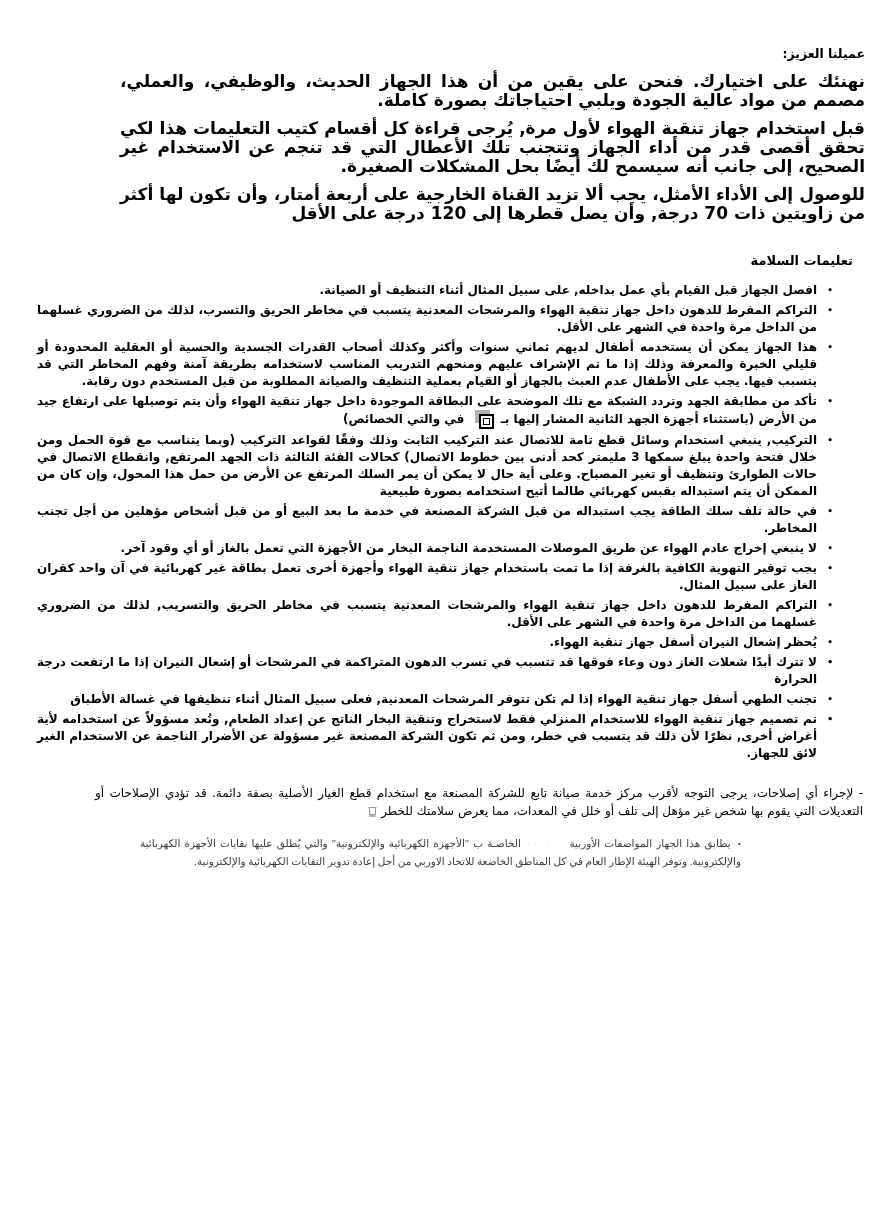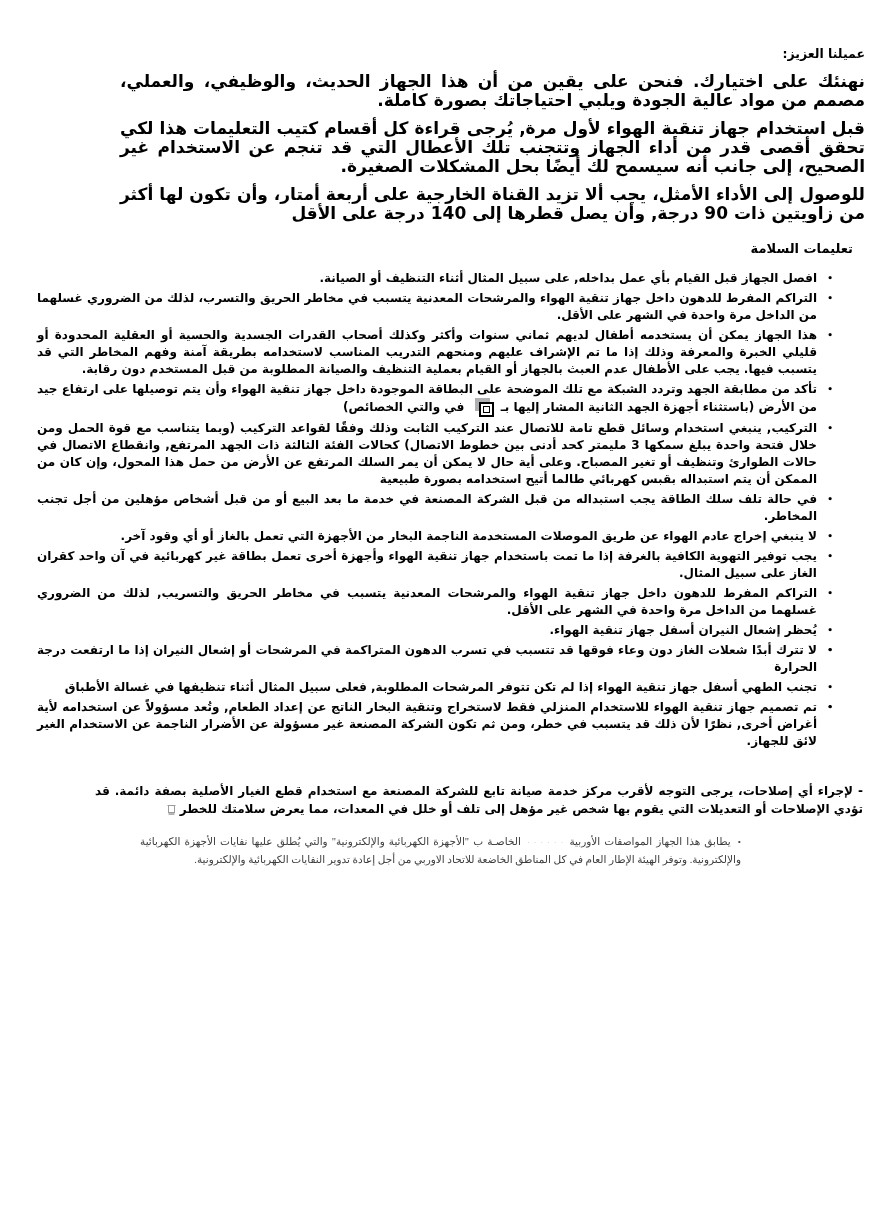--- a/index.html
+++ b/index.html
@@ -17,42 +17,42 @@
   .greeting{
     margin:0;
     font-size:12.5px;font-weight:bold;line-height:19px;
   }
   .para{
     margin:9px 0 0 120px;
     font-size:17px;font-weight:bold;line-height:19px;
     text-align:justify;
   }
   .heading{
-    margin:17px 12px 0 0;
+    margin:29px 12px 0 0;
     font-size:13px;font-weight:bold;line-height:17px;
   }
   .safety-list{
     list-style:none;
     margin:13px 32px 0 37px;
     padding:0;
   }
   .safety-list li{
     position:relative;
     padding-right:16px;
     margin:0 0 3px 0;
     font-size:12px;font-weight:bold;line-height:17px;
     text-align:justify;
   }
   .marker{
     position:absolute;right:0;top:2px;
     font-size:9px;line-height:13px;font-weight:bold;
   }
   .repair{
-    margin:32px 2px 0 95px;
-    font-size:12px;font-weight:bold;line-height:18px;
+    margin:22px 2px 0 95px;
+    font-size:12px;font-weight:normal;line-height:18px;
     text-align:justify;
   }
   .footnote{
     margin:13px 124px 0 140px;
     font-size:10.5px;font-weight:normal;line-height:18px;
     color:#3c3c3c;
     font-family:"Liberation Serif", serif;
     text-align:justify;
   }
   .fn-bullet{font-size:9px;margin-left:3px;color:#3c3c3c;}
@@ -87,40 +87,40 @@
 </style>
 </head>
 <body>
 
 <div class="page">
 
   <p class="greeting">عميلنا العزيز:</p>
 
   <p class="para">نهنئك على اختيارك. فنحن على يقين من أن هذا الجهاز الحديث، والوظيفي، والعملي، مصمم من مواد عالية الجودة ويلبي احتياجاتك بصورة كاملة.</p>
   <p class="para">قبل استخدام جهاز تنقية الهواء لأول مرة, يُرجى قراءة كل أقسام كتيب التعليمات هذا لكي تحقق أقصى قدر من أداء الجهاز وتتجنب تلك الأعطال التي قد تنجم عن الاستخدام غير الصحيح، إلى جانب أنه سيسمح لك أيضًا بحل المشكلات الصغيرة.</p>
-  <p class="para">للوصول إلى الأداء الأمثل، يجب ألا تزيد القناة الخارجية على أربعة أمتار، وأن تكون لها أكثر من زاويتين ذات 90 درجة, وأن يصل قطرها إلى 140 درجة على الأقل</p>
+  <p class="para">للوصول إلى الأداء الأمثل، يجب ألا تزيد القناة الخارجية على أربعة أمتار، وأن تكون لها أكثر من زاويتين ذات 70 درجة, وأن يصل قطرها إلى 120 درجة على الأقل</p>
 
   <h3 class="heading">تعليمات السلامة</h3>
 
   <ul class="safety-list" id="safety-list">
       <li><span class="marker">•</span><span>افصل الجهاز قبل القيام بأي عمل بداخله, على سبيل المثال أثناء التنظيف أو الصيانة.</span></li>
       <li><span class="marker">•</span><span>التراكم المفرط للدهون داخل جهاز تنقية الهواء والمرشحات المعدنية يتسبب في مخاطر الحريق والتسرب، لذلك من الضروري غسلهما من الداخل مرة واحدة في الشهر على الأقل.</span></li>
       <li><span class="marker">•</span><span>هذا الجهاز يمكن أن يستخدمه أطفال لديهم ثماني سنوات وأكثر وكذلك أصحاب القدرات الجسدية والحسية أو العقلية المحدودة أو قليلي الخبرة والمعرفة وذلك إذا ما تم الإشراف عليهم ومنحهم التدريب المناسب لاستخدامه بطريقة آمنة وفهم المخاطر التي قد يتسبب فيها. يجب على الأطفال عدم العبث بالجهاز أو القيام بعملية التنظيف والصيانة المطلوبة من قبل المستخدم دون رقابة.</span></li>
       <li><span class="marker">•</span><span><span>تأكد من مطابقة الجهد وتردد الشبكة مع تلك الموضحة على البطاقة الموجودة داخل جهاز تنقية الهواء وأن يتم توصيلها على ارتفاع جيد من الأرض (باستثناء أجهزة الجهد الثانية المشار إليها بـ </span><span class="c2wrap"><span class="c2shadow"></span><span class="c2outer">
               <span class="c2inner"></span>
             </span></span><span> في والتي الخصائص)</span></span></li>
       <li><span class="marker">•</span><span>التركيب, ينبغي استخدام وسائل قطع تامة للاتصال عند التركيب الثابت وذلك وفقًا لقواعد التركيب (وبما يتناسب مع قوة الحمل ومن خلال فتحة واحدة يبلغ سمكها 3 مليمتر كحد أدنى بين خطوط الاتصال) كحالات الفئة الثالثة ذات الجهد المرتفع, وانقطاع الاتصال في حالات الطوارئ وتنظيف أو تغير المصباح. وعلى أية حال لا يمكن أن يمر السلك المرتفع عن الأرض من حمل هذا المحول، وإن كان من الممكن أن يتم استبداله بقبس كهربائي طالما أتيح استخدامه بصورة طبيعية</span></li>
       <li><span class="marker">•</span><span>في حالة تلف سلك الطاقة يجب استبداله من قبل الشركة المصنعة في خدمة ما بعد البيع أو من قبل أشخاص مؤهلين من أجل تجنب المخاطر.</span></li>
       <li><span class="marker">•</span><span>لا ينبغي إخراج عادم الهواء عن طريق الموصلات المستخدمة الناجمة البخار من الأجهزة التي تعمل بالغاز أو أي وقود آخر.</span></li>
       <li><span class="marker">•</span><span>يجب توفير التهوية الكافية بالغرفة إذا ما تمت باستخدام جهاز تنقية الهواء وأجهزة أخرى تعمل بطاقة غير كهربائية في آن واحد كقران الغاز على سبيل المثال.</span></li>
       <li><span class="marker">•</span><span>التراكم المفرط للدهون داخل جهاز تنقية الهواء والمرشحات المعدنية يتسبب في مخاطر الحريق والتسريب, لذلك من الضروري غسلهما من الداخل مرة واحدة في الشهر على الأقل.</span></li>
       <li><span class="marker">•</span><span>يُحظر إشعال النيران أسفل جهاز تنقية الهواء.</span></li>
       <li><span class="marker">•</span></li>
       <li><span class="marker">•</span><span>لا تترك أبدًا شعلات الغاز دون وعاء فوقها قد تتسبب في تسرب الدهون المتراكمة في المرشحات أو إشعال النيران إذا ما ارتفعت درجة الحرارة</span></li>
-      <li><span class="marker">•</span><span>تجنب الطهي أسفل جهاز تنقية الهواء إذا لم تكن تتوفر المرشحات المطلوبة, فعلى سبيل المثال أثناء تنظيفها في غسالة الأطباق</span></li>
+      <li><span class="marker">•</span><span>تجنب الطهي أسفل جهاز تنقية الهواء إذا لم تكن تتوفر المرشحات المعدنية, فعلى سبيل المثال أثناء تنظيفها في غسالة الأطباق</span></li>
       <li><span class="marker">•</span></li>
       <li><span class="marker">•</span><span>تم تصميم جهاز تنقية الهواء للاستخدام المنزلي فقط لاستخراج وتنقية البخار الناتج عن إعداد الطعام, وتُعد مسؤولاً عن استخدامه لأية أغراض أخرى, نظرًا لأن ذلك قد يتسبب في خطر، ومن ثم تكون الشركة المصنعة غير مسؤولة عن الأضرار الناجمة عن الاستخدام الغير لائق للجهاز.</span></li>
     </ul>
 
   <p class="repair"><span>- لإجراء أي إصلاحات، يرجى التوجه لأقرب مركز خدمة صيانة تابع للشركة المصنعة مع استخدام قطع الغيار الأصلية بصفة دائمة. قد تؤدي الإصلاحات أو التعديلات التي يقوم بها شخص غير مؤهل إلى تلف أو خلل في المعدات، مما يعرض سلامتك للخطر</span><span class="bin-icon"><svg width="9" height="12" viewBox="0 0 9 12">
           <rect x="1.5" y="2.5" width="6" height="7" fill="none" stroke="#9b9b9b" stroke-width="1"></rect>
           <line x1="0.5" y1="2.5" x2="8.5" y2="2.5" stroke="#9b9b9b" stroke-width="1"></line>
           <line x1="1.5" y1="11" x2="7.5" y2="11" stroke="#9b9b9b" stroke-width="1.5"></line>
         </svg></span></p>
 

